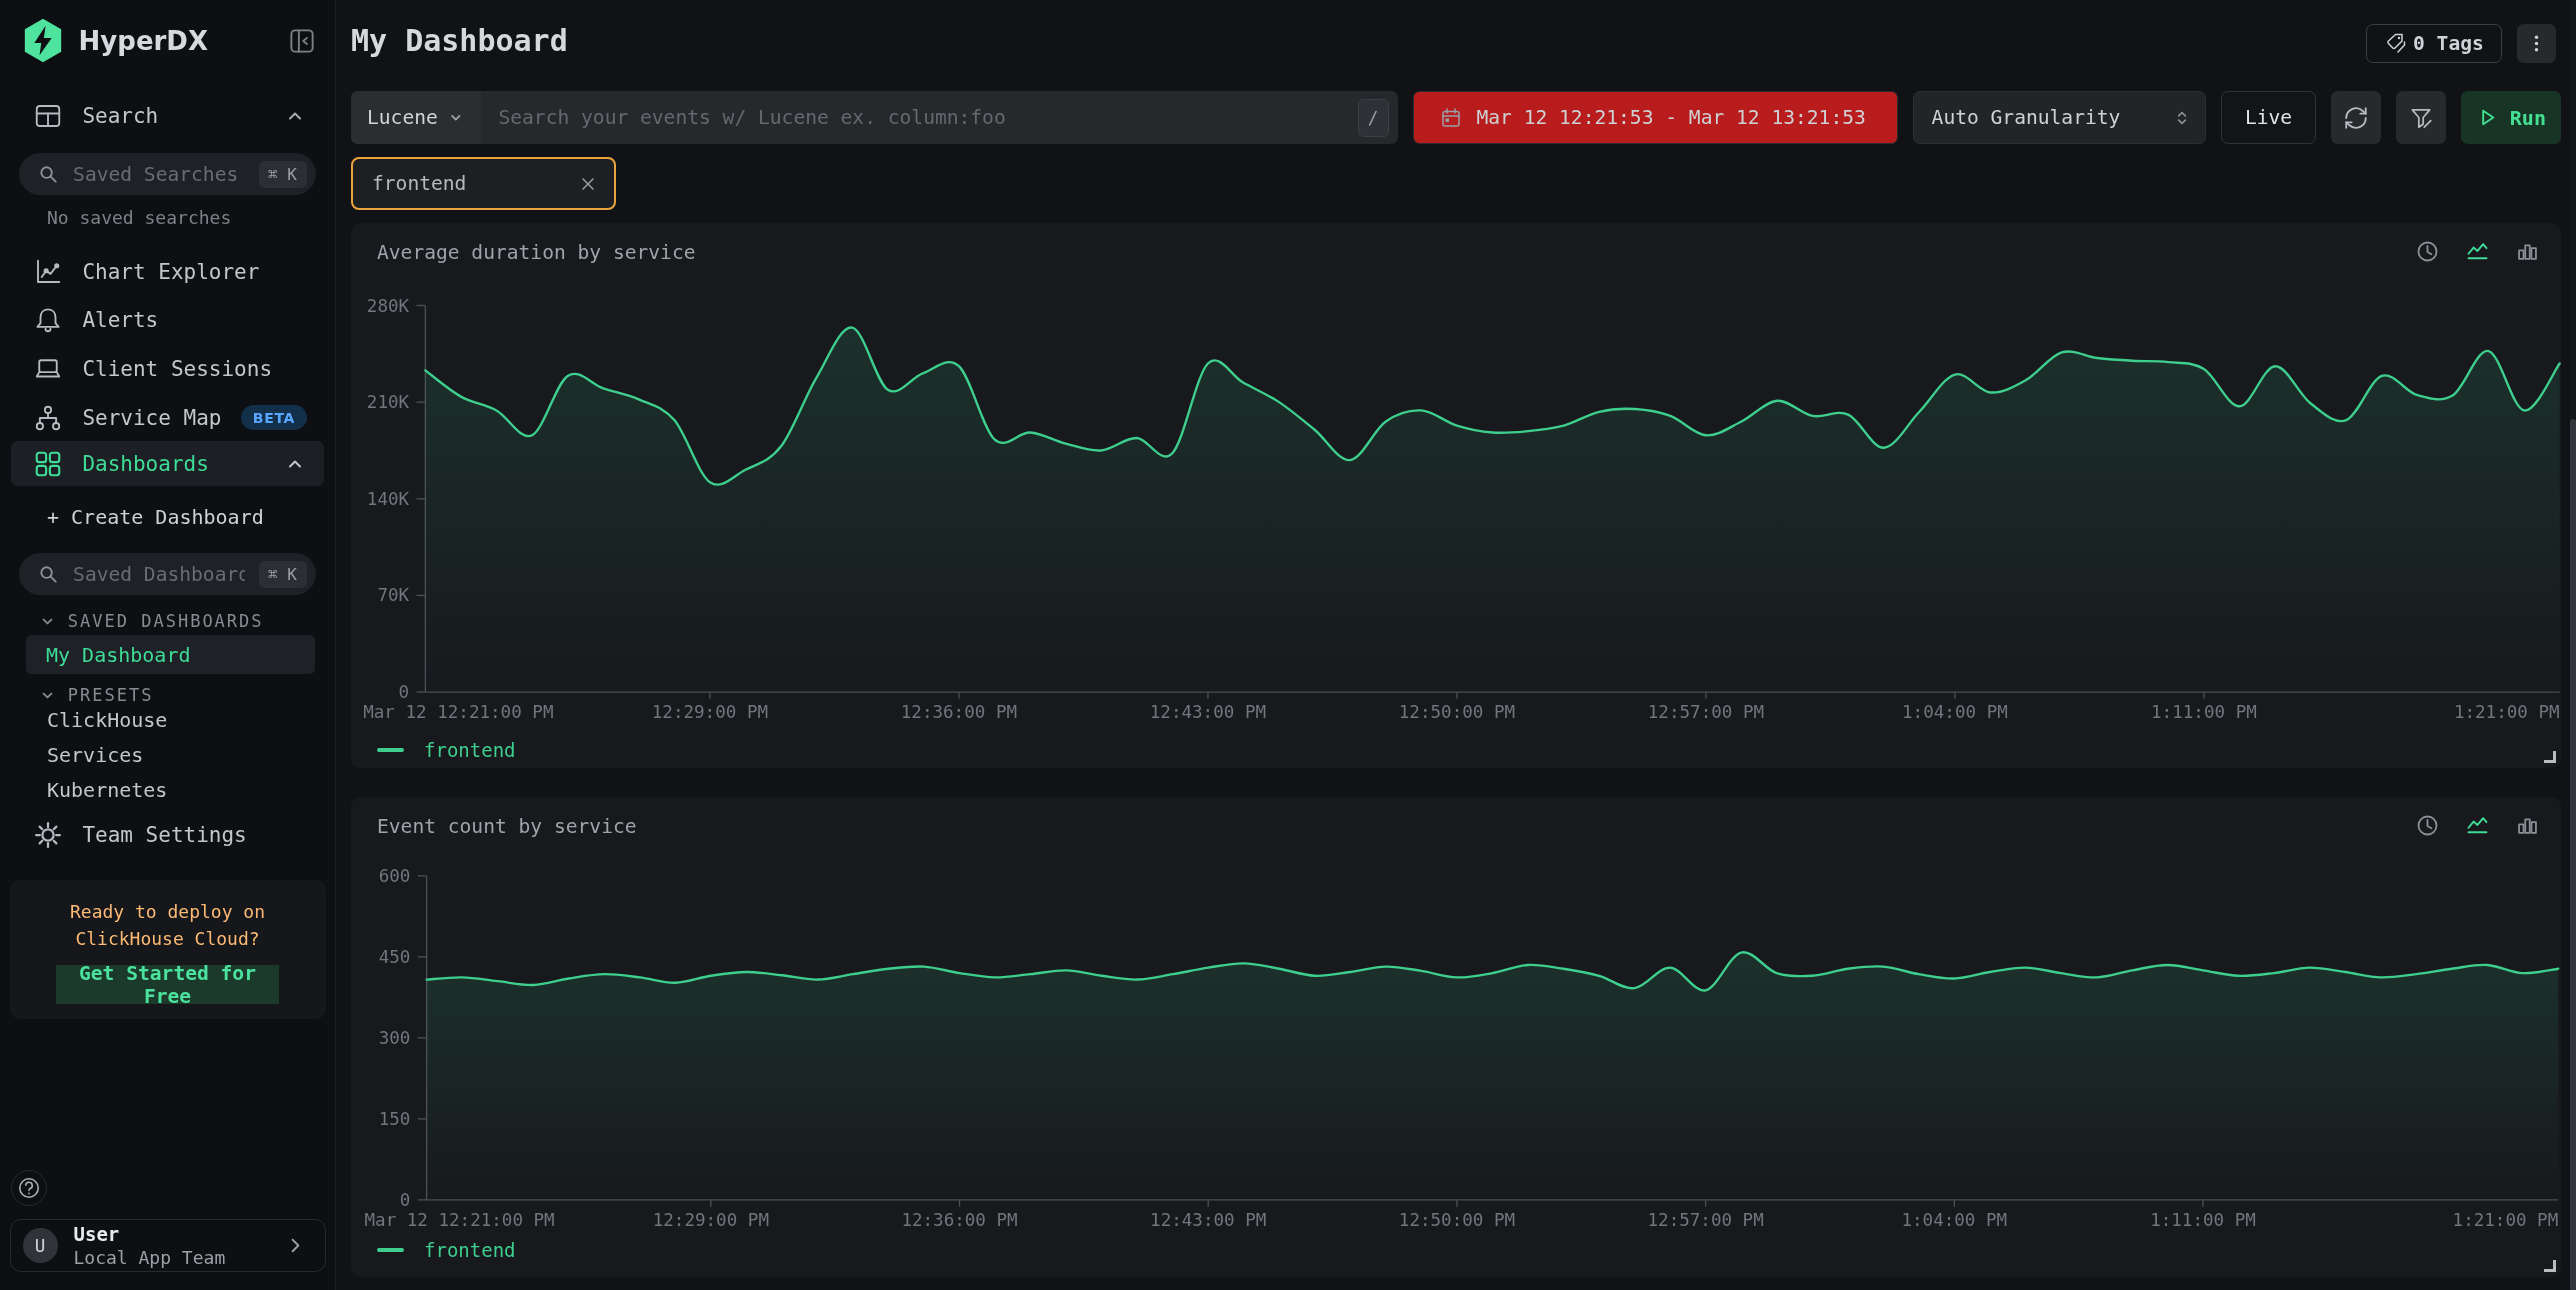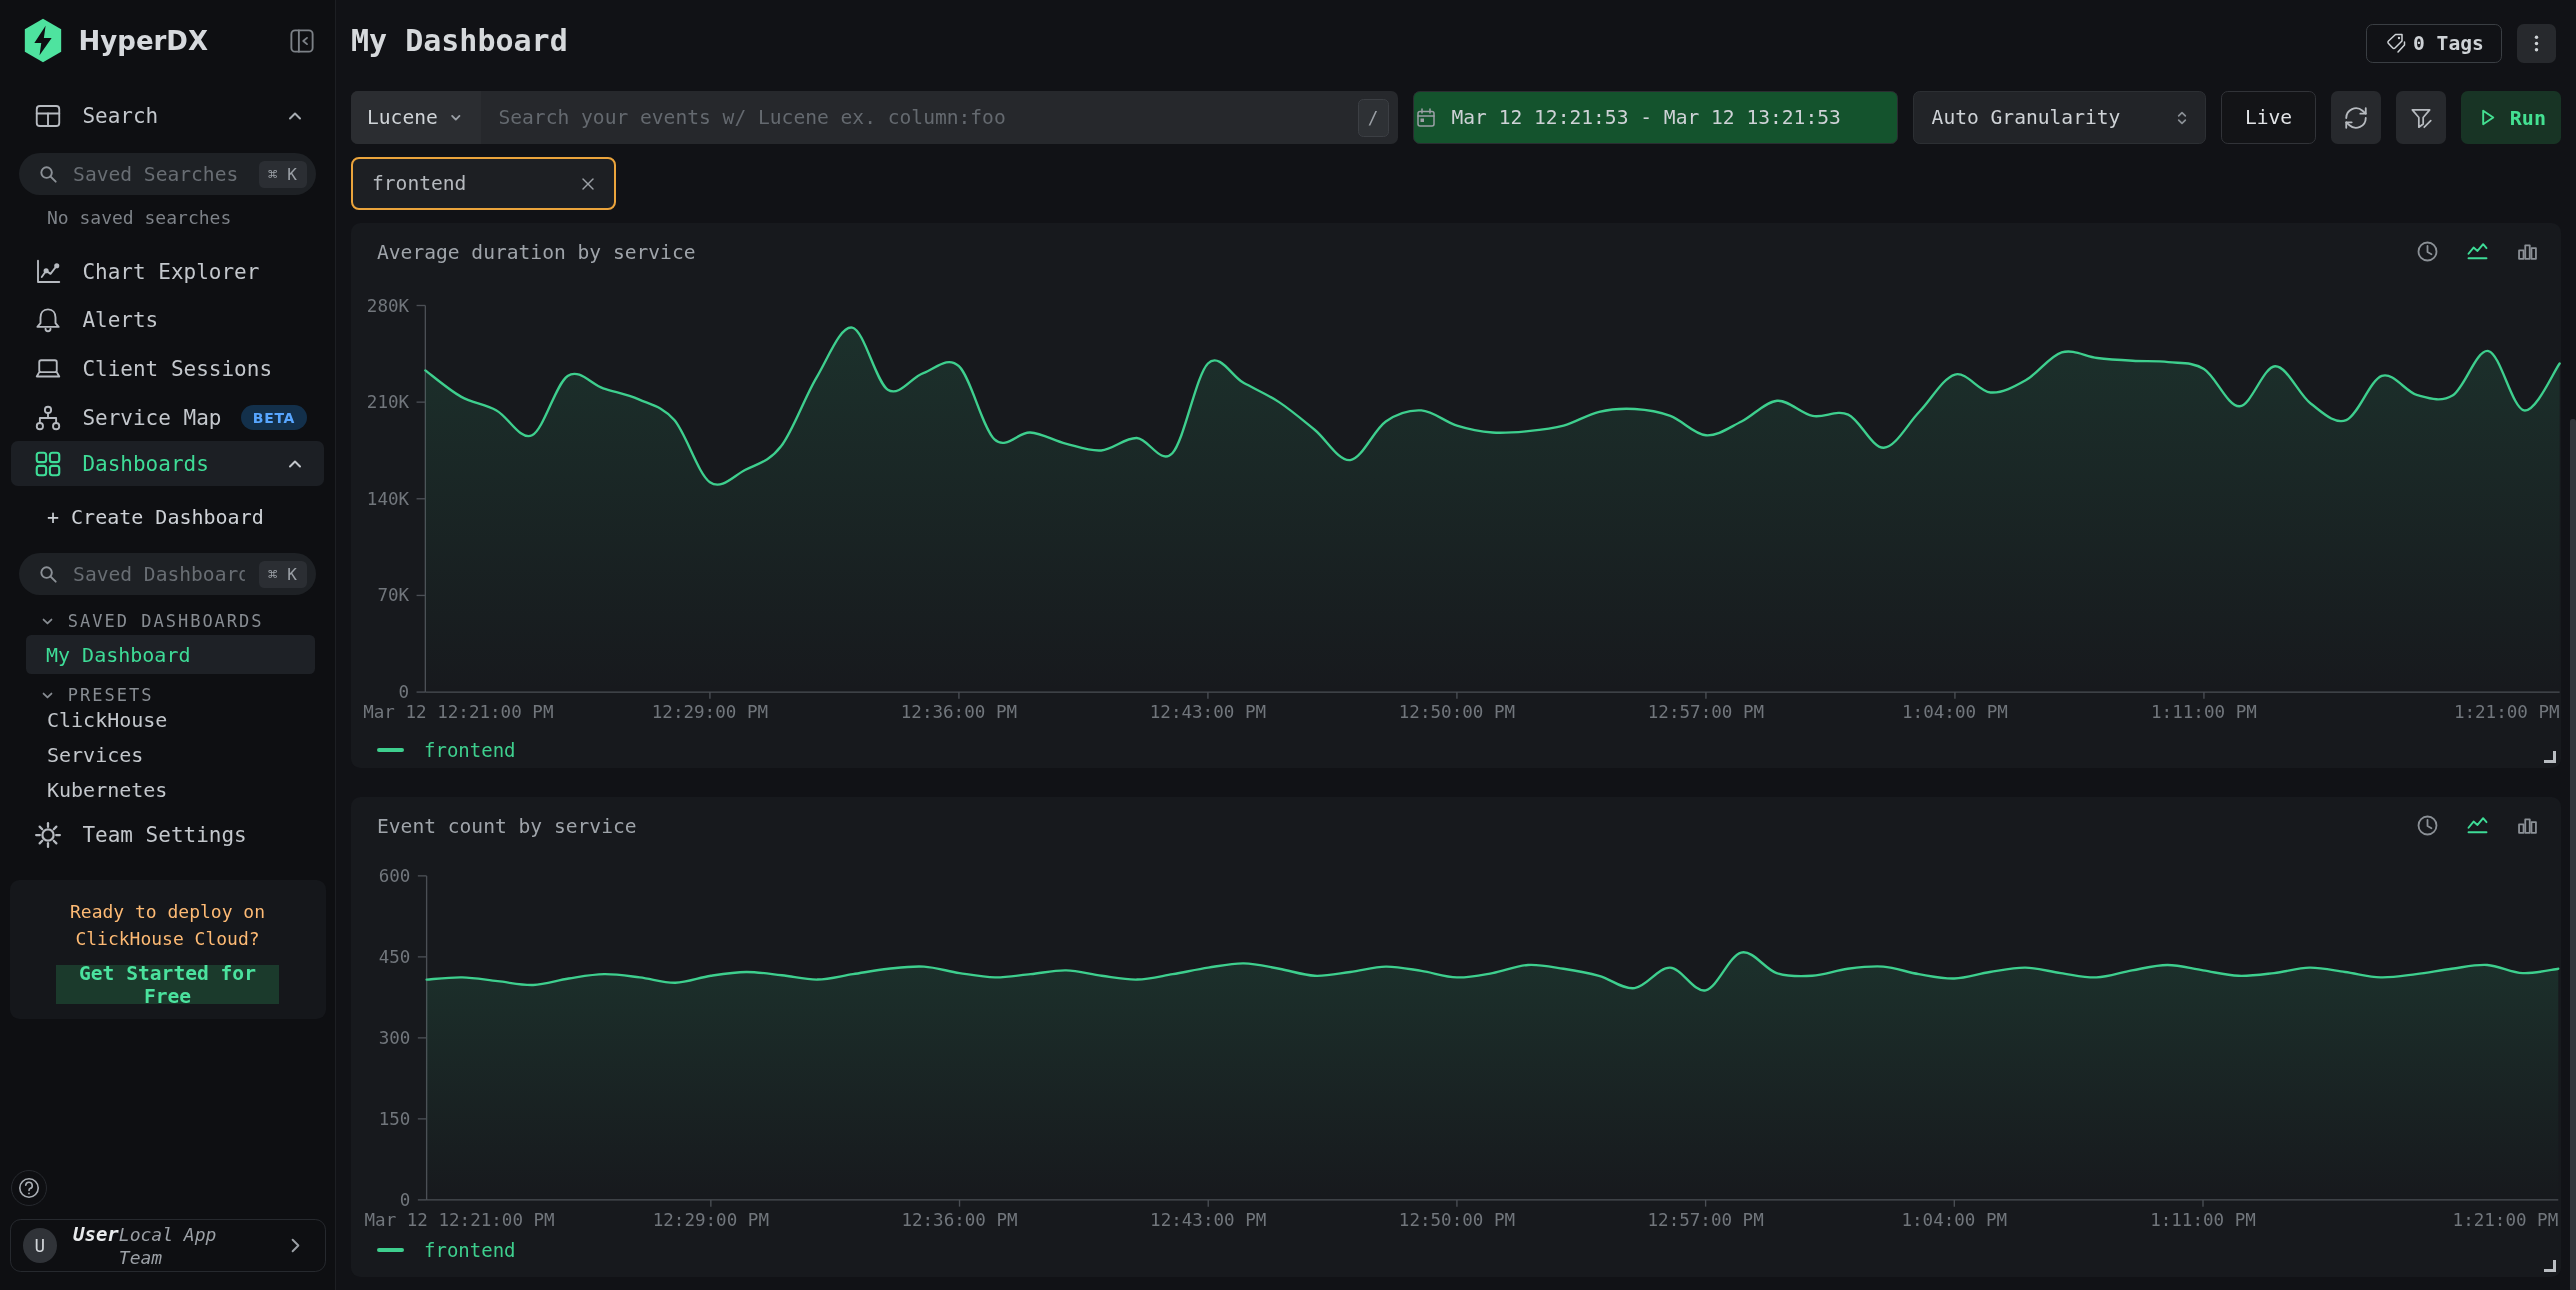--- a/index.html
+++ b/index.html
@@ -45,21 +45,21 @@
   .promo-btn { margin:13.5px auto 0 auto; width:223px; height:39px; background:#1b3a2c; border-radius:0;
     display:flex; align-items:center; justify-content:center; font-size:19.6px; font-weight:bold; color:#4be29e; cursor:pointer; }
 
   .help-btn { position:absolute; left:10.8px; top:1170px; width:36px; height:36px; border-radius:50%;
     border:1.4px solid #26292e; display:flex; align-items:center; justify-content:center; color:#a9aeb4; cursor:pointer; }
 
   .user-card { position:absolute; left:9.5px; right:9.5px; top:1219px; height:53px; border:1.4px solid #26292e;
     border-radius:10.8px; display:flex; align-items:center; gap:16px; padding:0 17.6px 0 12px; cursor:pointer; }
   .avatar { width:35px; height:35px; border-radius:50%; background:#303338; display:flex; align-items:center;
     justify-content:center; font-size:17.6px; color:#d0d4d8; }
-  .user-meta { display:flex; flex-direction:row; line-height:23px;font-style:italic; }
+  .user-meta { display:flex; flex-direction:column; line-height:23px; }
   .user-name { font-size:19px; font-weight:bold; color:#e8eaec; }
   .user-team { font-size:18px; color:#9ba0a6; }
   .user-chev { margin-left:auto; color:#9ba0a6; }
 
   
   .main { position:absolute; left:337px; top:0; right:0; bottom:0; }
   .page-title { position:absolute; left:14px; top:23px; font-size:30px; font-weight:600; color:#d6d9dc; }
   .header-right { position:absolute; right:19.6px; top:24px; height:39px; display:flex; gap:15px; }
   .tags-btn { height:39px; border:1.4px solid #3a3e43; border-radius:6.8px; display:flex; align-items:center;
     gap:4px; padding:0 17.6px; font-size:19.6px; font-weight:bold; color:#ced2d6; cursor:pointer; }
@@ -68,22 +68,22 @@
 
   .toolbar { position:absolute; left:14px; right:15px; top:91px; height:53px; display:flex; gap:15px; }
   .search-group { flex:1; display:flex; align-items:stretch; background:#26282c; border-radius:6.8px; overflow:hidden; }
   .lang-seg { display:flex; align-items:center; gap:9.5px; padding:16px 16px; background:#2b2d31;
     font-size:19.6px; color:#d0d4d8; cursor:pointer; }
   .search-field { flex:1; display:flex; align-items:center; padding:0 17.6px; }
   .search-field .ph { font-size:19.6px; color:#64696f; white-space:nowrap; overflow:hidden; }
   .slash-kbd { align-self:center; margin-right:9.5px; width:31px; height:38px; background:#2e3135;
     border:1.4px solid #3c3f44; border-radius:5.4px; display:flex; align-items:center; justify-content:center;
     font-size:17.6px; color:#9ba0a6; }
-  .date-box { flex:0 0 485px; background:#14532d; border:1.4px solid #2a2d31; border-radius:6.8px;
-    display:flex; align-items:center; gap:13.5px; padding:0 0; font-size:19.6px; color:#ced2d6; cursor:pointer; }
+  .date-box { flex:0 0 485px; background:#b91c1c; border:1.4px solid #2a2d31; border-radius:6.8px;
+    display:flex; align-items:center; gap:13.5px; padding:0 25px; font-size:19.6px; color:#ced2d6; cursor:pointer; }
   .gran-box { flex:0 0 293px; background:#222428; border:1.4px solid #2c2f33; border-radius:6.8px;
     display:flex; align-items:center; padding:0 13.5px 0 17.6px; font-size:19.6px; color:#ced2d6; cursor:pointer; }
   .gran-box .updown { margin-left:auto; color:#8b9096; }
   .live-btn { flex:0 0 95px; background:#131417; border:1.4px solid #313338; border-radius:6.8px;
     display:flex; align-items:center; justify-content:center; font-size:19.6px; color:#e2e4e7; cursor:pointer; }
   .icon-btn { flex:0 0 50px; background:#27292d; border-radius:6.8px; display:flex; align-items:center;
     justify-content:center; color:#b7bbc0; cursor:pointer; }
   .run-btn { flex:0 0 100px; background:#183425; border-radius:6.8px; display:flex; align-items:center;
     justify-content:center; gap:10.8px; font-size:20px; font-weight:bold; color:#44e092; cursor:pointer; }
 

